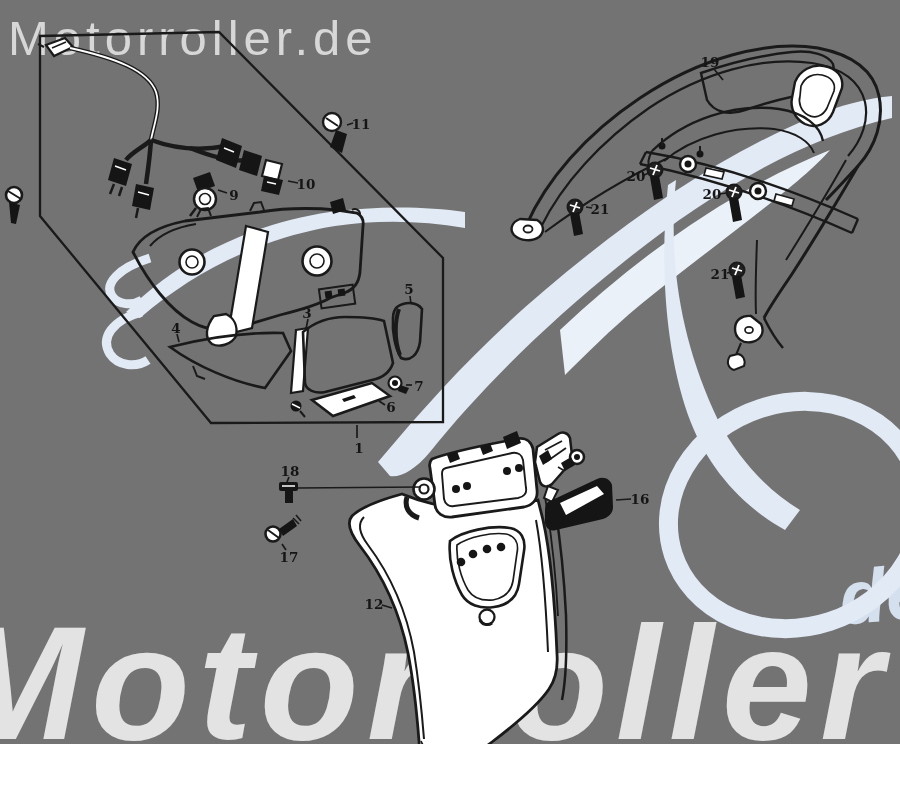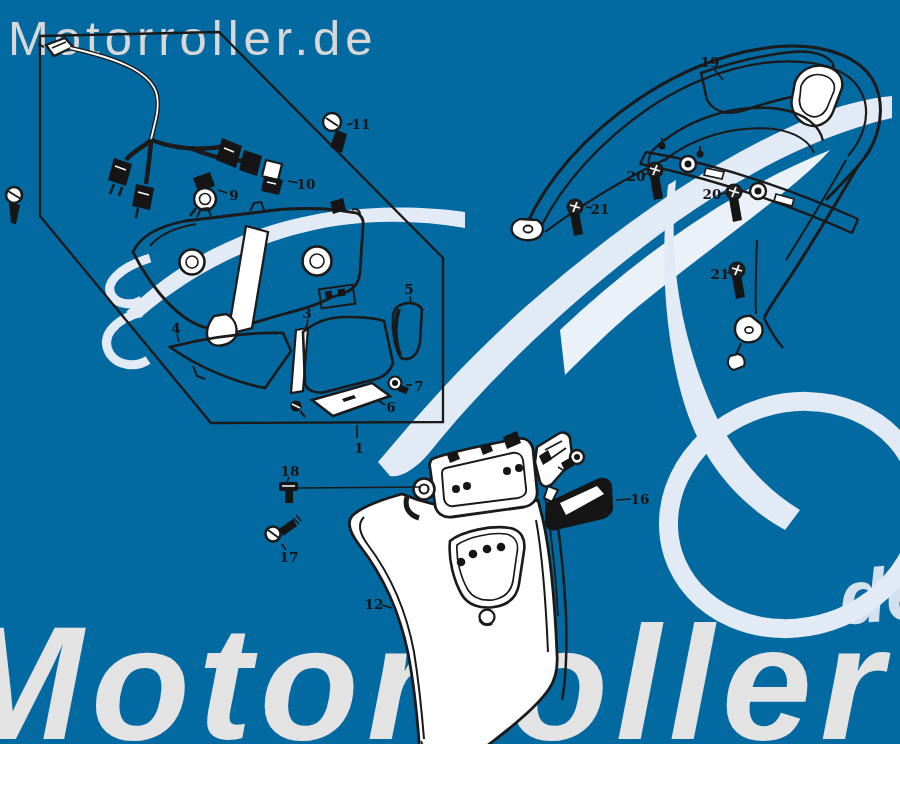--- a/index.html
+++ b/index.html
@@ -1,16 +1,16 @@
 <!DOCTYPE html>
 <html style="--wm-gray: #d7d7d7; --wm-gray2: #e3e3e3; --wm-blue2: #d5e0ef;"><head>
 <meta charset="utf-8">
 <style>
   html,body{margin:0;padding:0;background:#fff;}
-  .stage{position:relative;width:900px;height:744px;background:#0369a1;overflow:hidden;
+  .stage{position:relative;width:900px;height:744px;background:#737373;overflow:hidden;
          font-family:"Liberation Sans",sans-serif;}
   .wm-top{position:absolute;left:8px;top:10px;font-size:49px;letter-spacing:5px;
           color:var(--wm-gray,#d7d7d7);white-space:nowrap;z-index:1;}
   .wm-bottom{position:absolute;left:-52px;top:590px;font-size:162px;font-weight:bold;
           font-style:italic;letter-spacing:8px;color:var(--wm-gray2,#e3e3e3);
           white-space:nowrap;z-index:1;}
   .wm-corner{position:absolute;left:818px;top:552px;font-size:76px;font-weight:bold;
           font-style:italic;color:var(--wm-blue2,#d5e0ef);transform:rotate(-5deg);z-index:2;}
   svg.art{position:absolute;left:0;top:0;z-index:3;}
   .plabel{font-family:"DejaVu Serif","Liberation Serif",serif;font-weight:bold;

